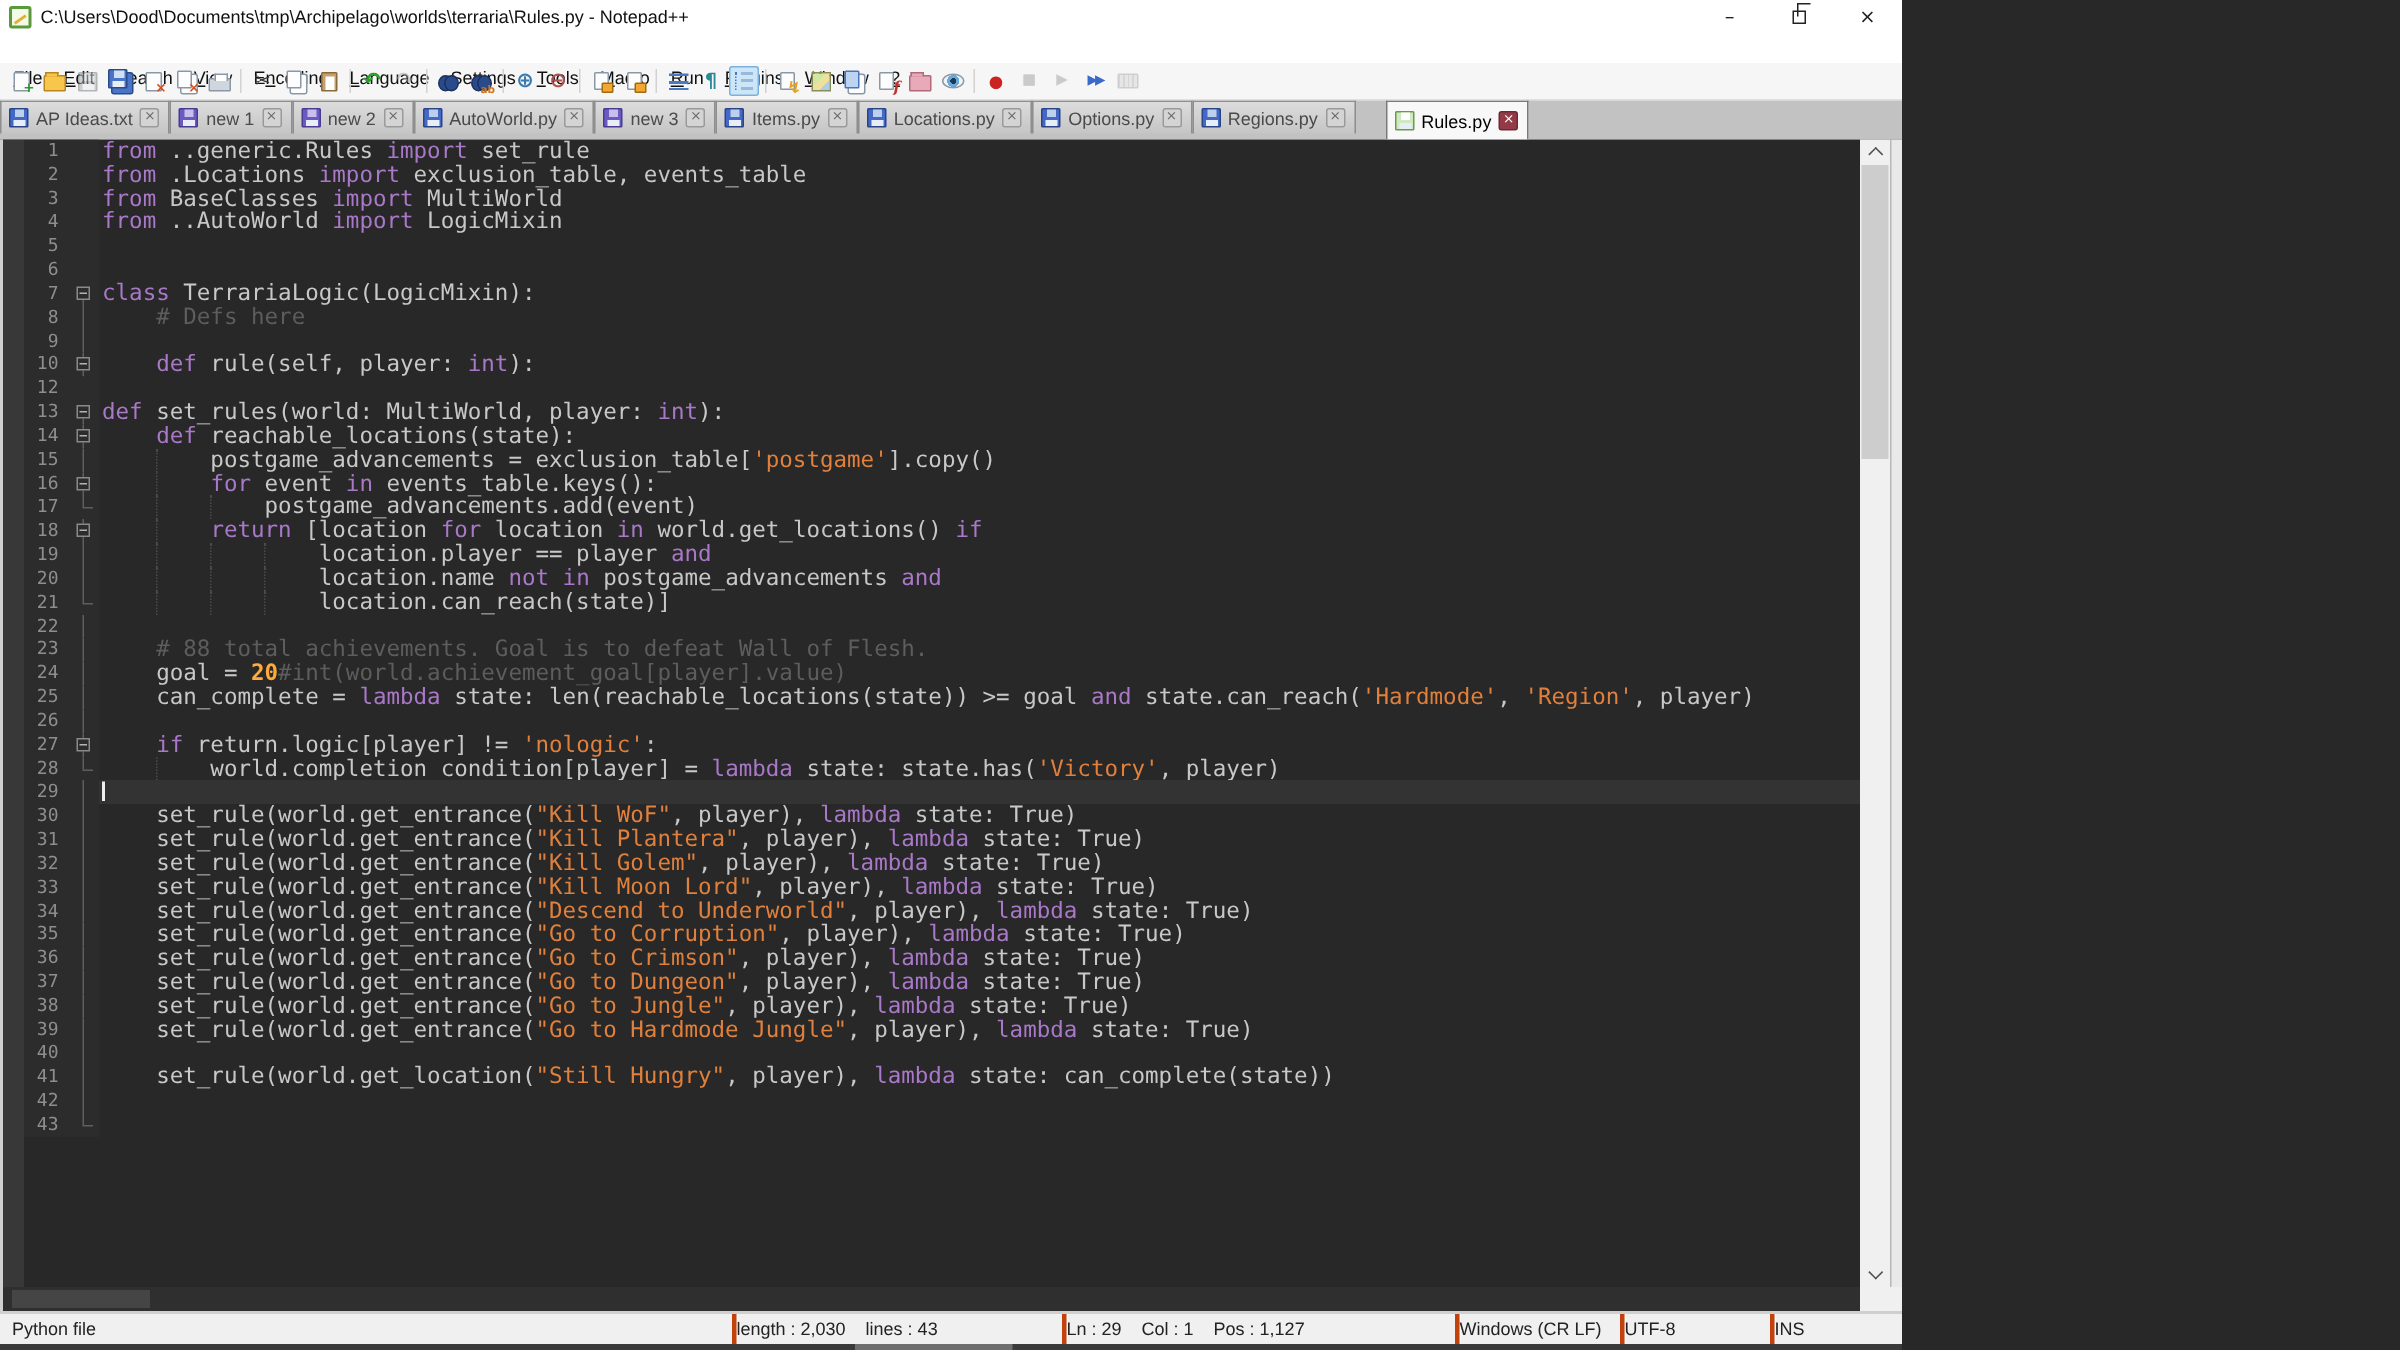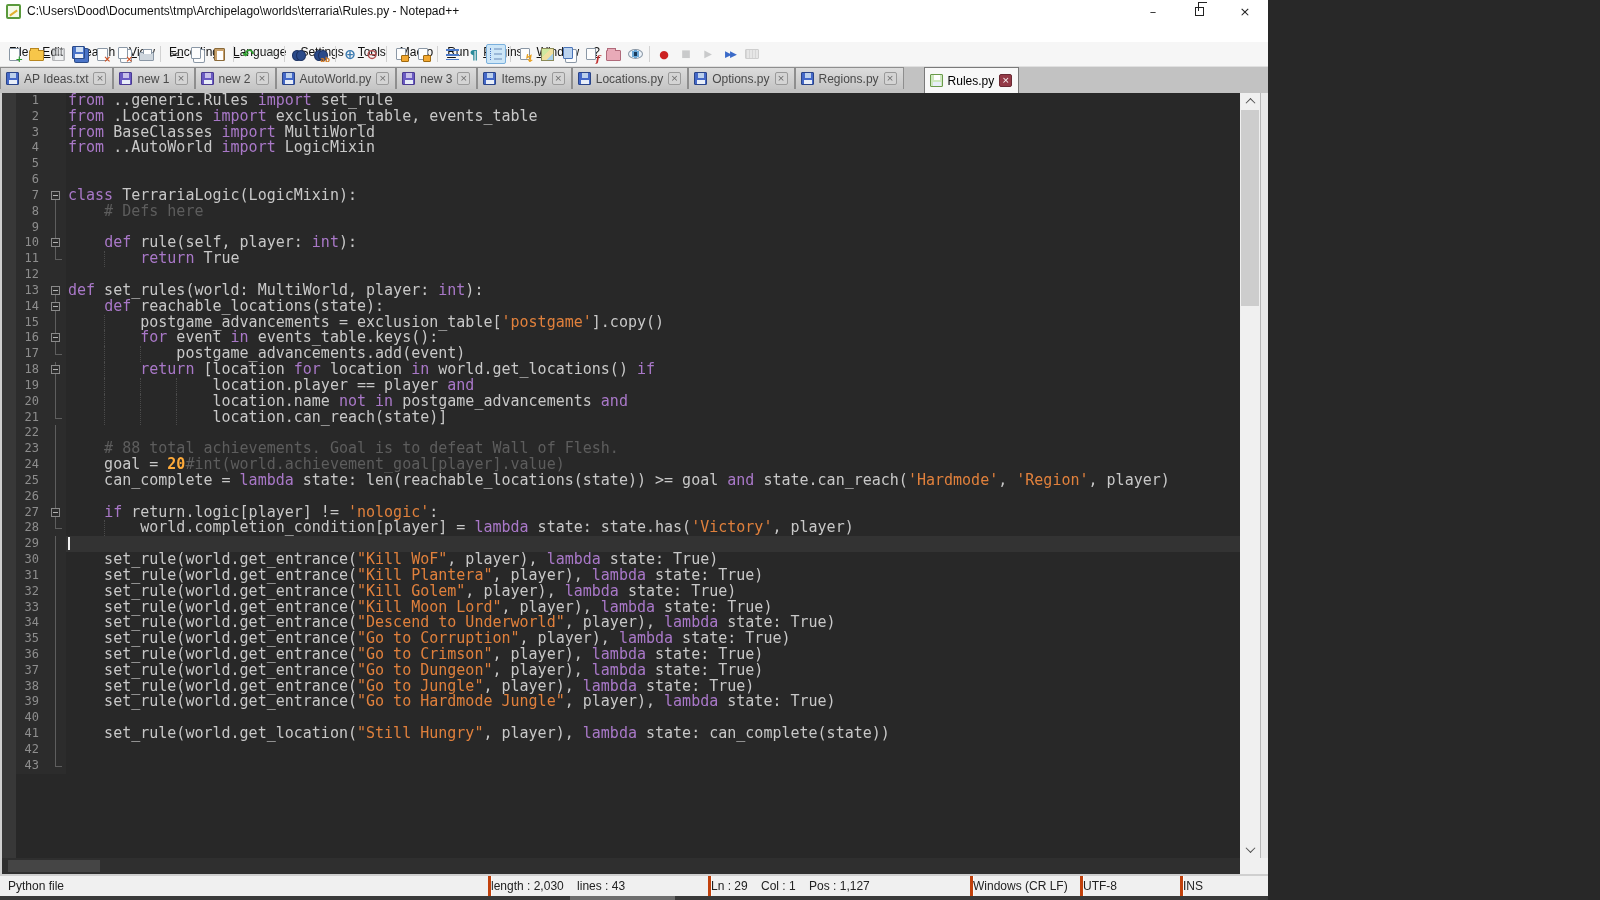--- a/index.html
+++ b/index.html
@@ -371,25 +371,20 @@
             <div class="ltext"></div>
           </div>
           <div class="row">
             <div class="lnum">10</div>
             <div class="fold f-boxm">
               <span class="fbox"></span>
             </div>
             <div class="ltext"><span class="d">    </span><span class="k">def</span><span class="d"> rule(self, player: </span><span class="k">int</span><span class="d">):</span></div>
           </div>
           <div class="row">
-            <div class="lnum">11</div>
-            <div class="fold f-corner"></div>
-            <div class="ltext"><span class="d">        </span><span class="k">return</span><span class="d"> True</span><span class="guide" style="left: calc(4ch + 2px);"></span></div>
-          </div>
-          <div class="row">
             <div class="lnum">12</div>
             <div class="fold"></div>
             <div class="ltext"></div>
           </div>
           <div class="row">
             <div class="lnum">13</div>
             <div class="fold f-box">
               <span class="fbox"></span>
             </div>
             <div class="ltext"><span class="k">def</span><span class="d"> set_rules(world: MultiWorld, player: </span><span class="k">int</span><span class="d">):</span></div>

